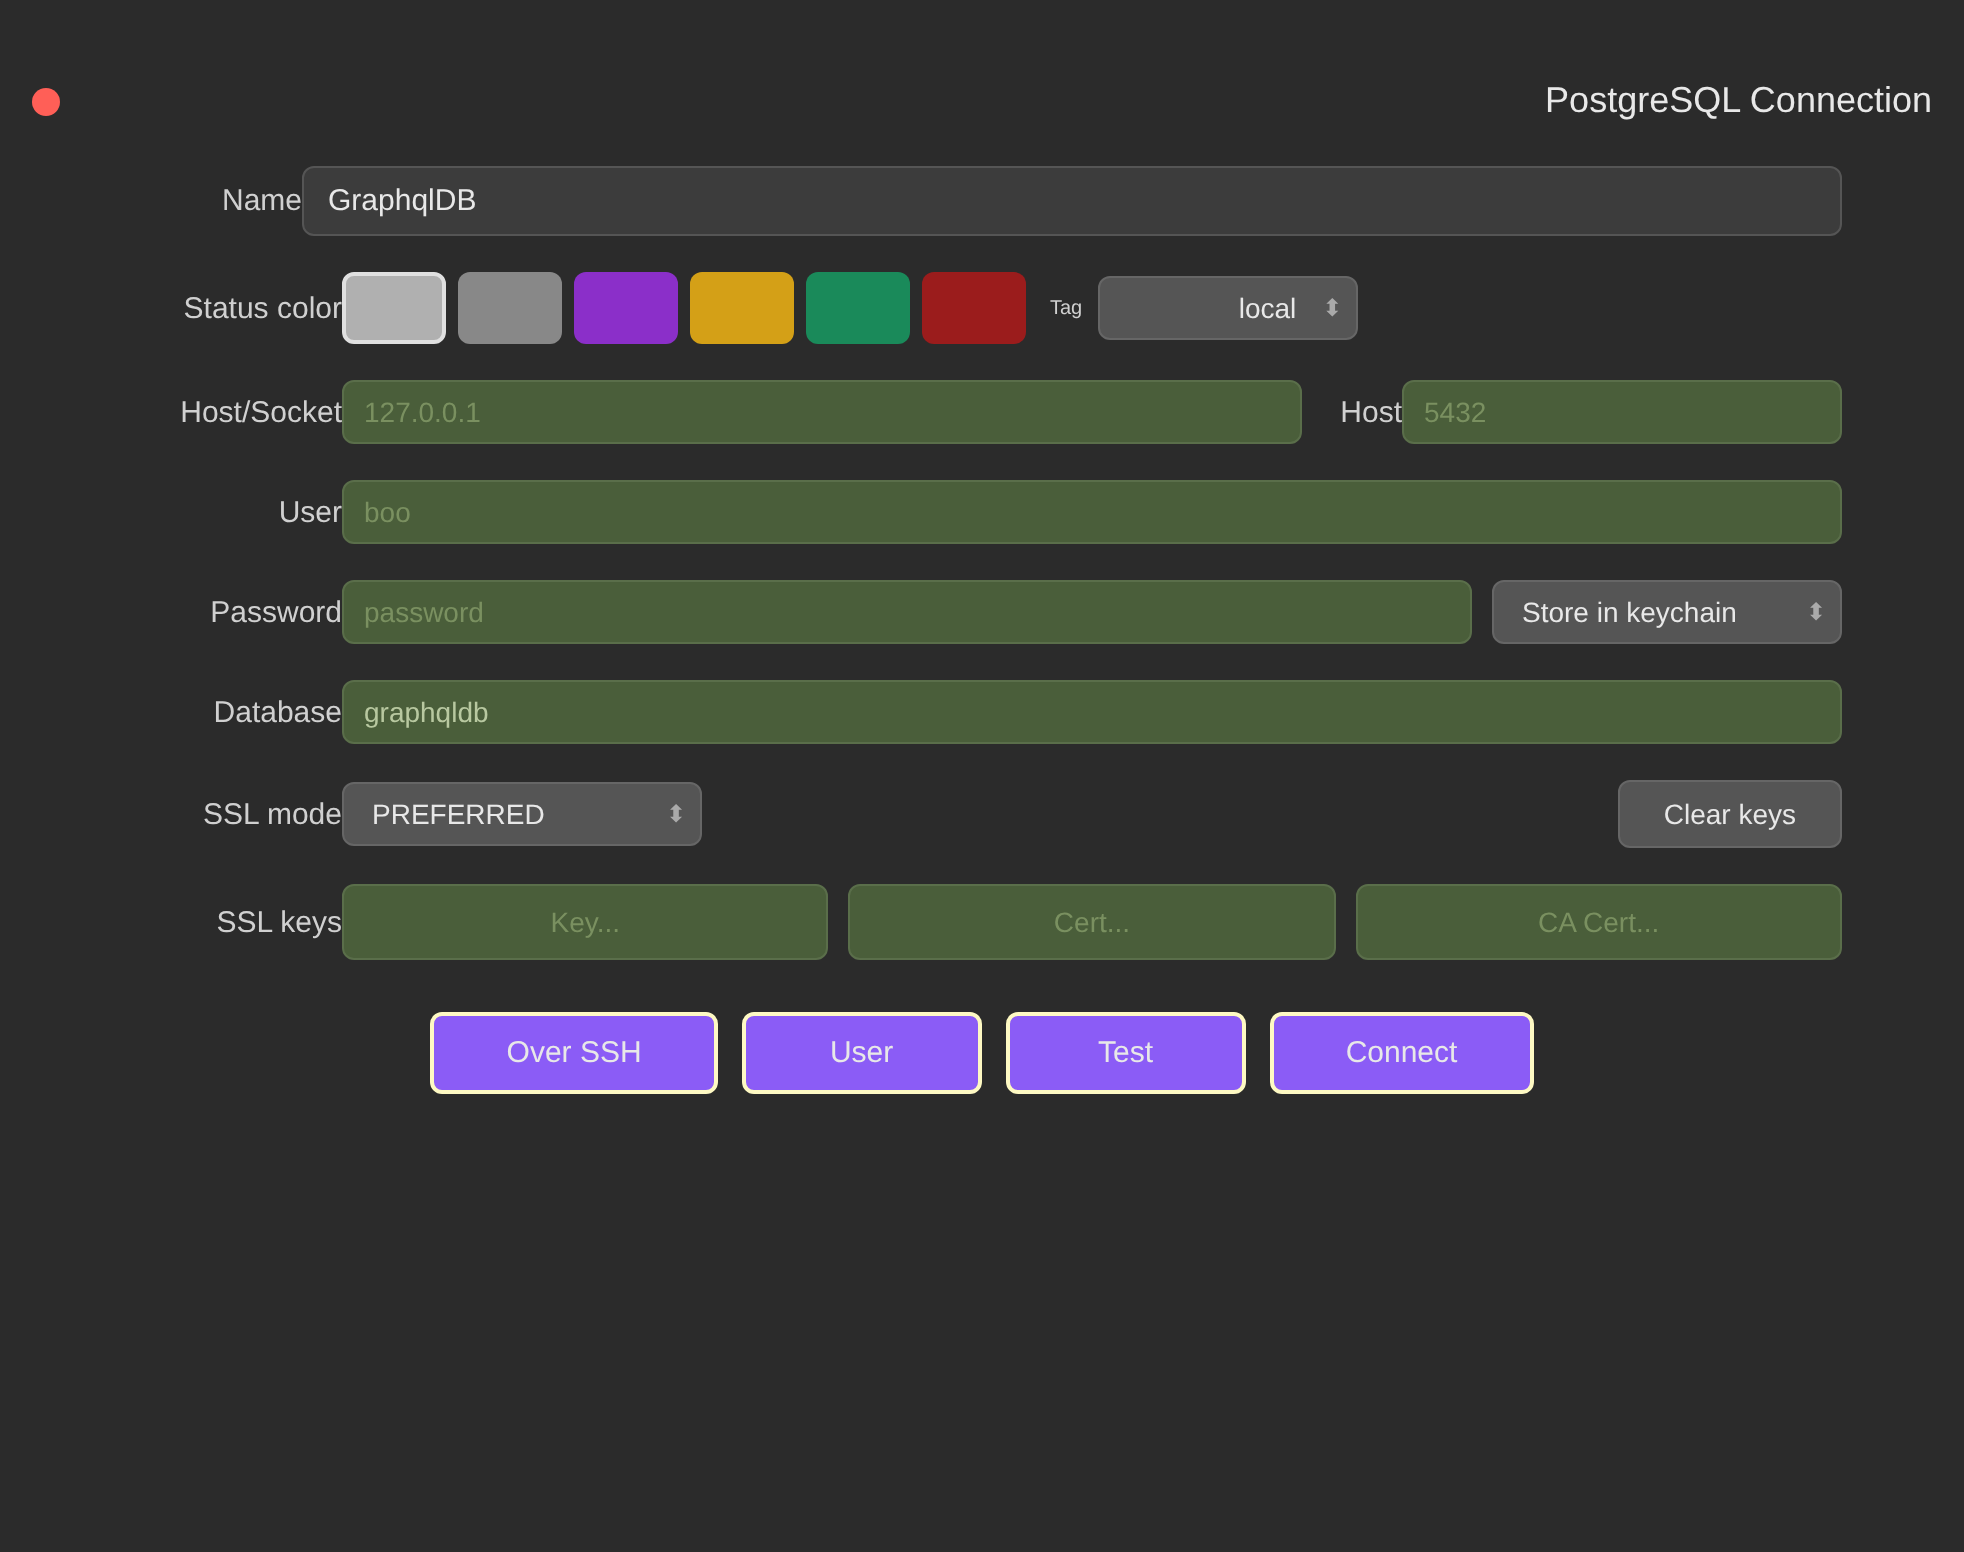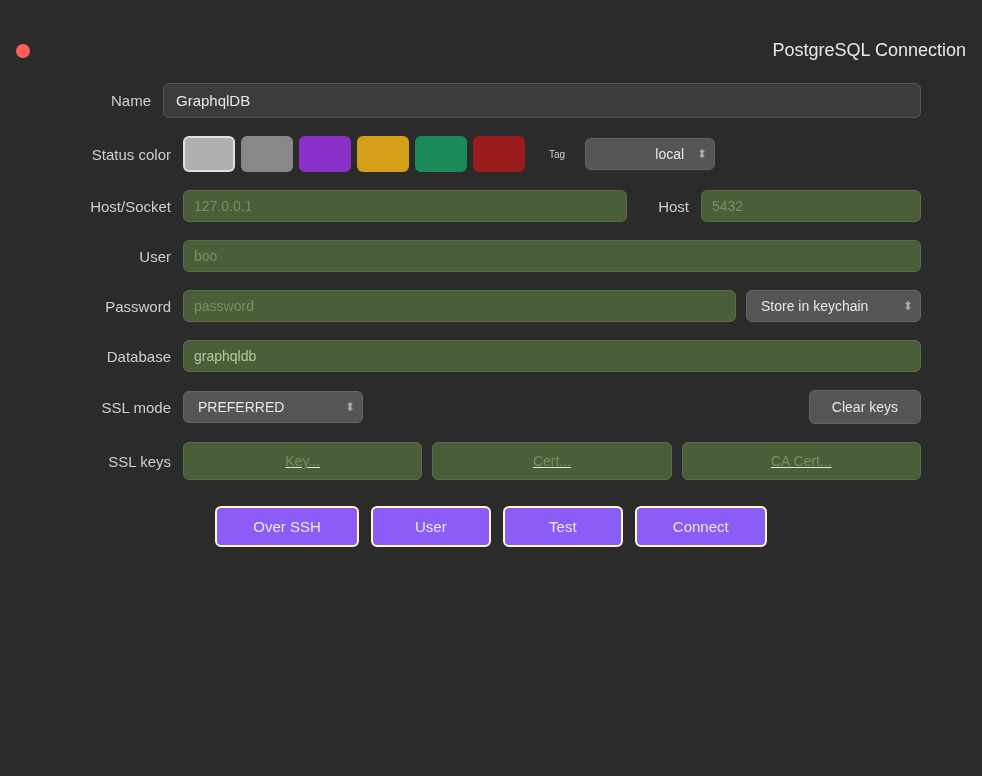--- a/index.html
+++ b/index.html
@@ -53,21 +53,20 @@
       width: 980px;
       padding: 10px 60px 20px 60px;
       display: flex;
       flex-direction: column;
       gap: 18px;
     }
 
     .form-row {
       display: flex;
       align-items: center;
-      gap: 12px;
     }
 
     .label {
       font-size: 15px;
       color: #d0d0d0;
       text-align: right;
       white-space: nowrap;
     }
 
     .label-name { width: 90px; }
@@ -237,21 +236,20 @@
       font-size: 14px;
       padding: 8px 22px;
       cursor: pointer;
       margin-left: auto;
     }
 
     .ssl-keys-row {
       display: flex;
       gap: 10px;
       flex: 1;
-      text-decoration: underline;
     }
 
     .ssl-key-btn {
       background: #4a5e3a;
       border: 1px solid #5a6e4a;
       border-radius: 6px;
       color: #7a9060;
       font-size: 14px;
       padding: 10px 0;
       cursor: pointer;

